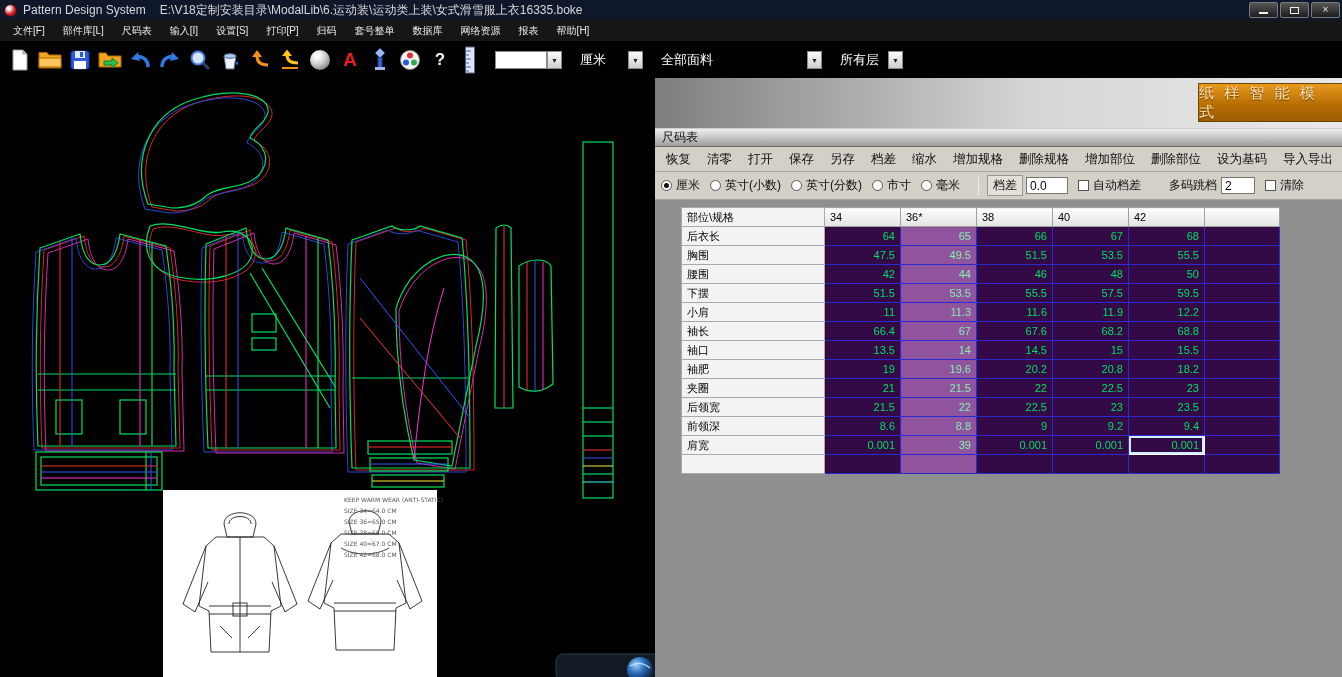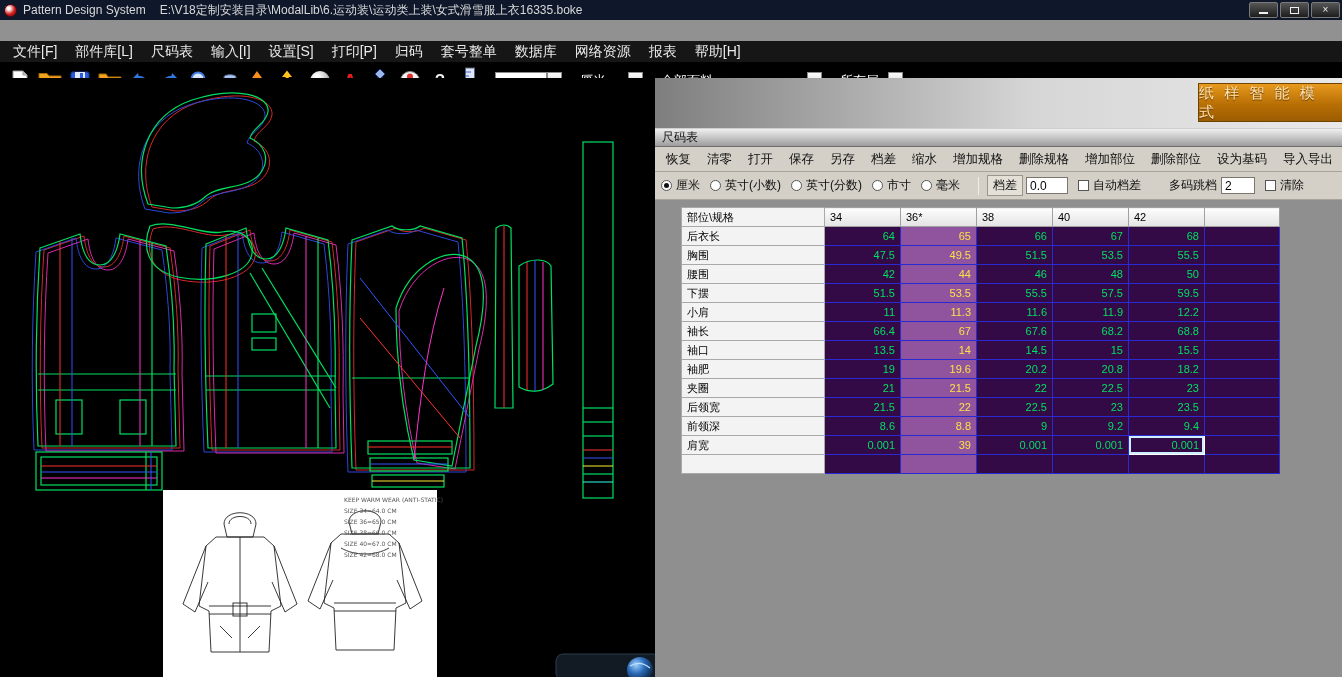--- a/index.html
+++ b/index.html
@@ -16,21 +16,21 @@
   .title-gap { display:inline-block; width:14px; }
   .win-controls { margin-left:auto; display:flex; padding-right:2px; }
   .win-btn { width:29px; height:16px; margin-left:2px; background:linear-gradient(#565656,#1d1d1d);
     border:1px solid #7a7a7a; border-radius:2px; display:flex; align-items:center;
     justify-content:center; color:#efefef; font-size:10px; line-height:1; }
   .glyph-min { width:9px; height:2px; background:#efefef; margin-top:6px; }
   .glyph-max { width:9px; height:7px; border:1.5px solid #efefef; }
 
   
   .menu-bar { height:22px; background:#161616; border-bottom:1px solid #000;
-    display:flex; align-items:center; color:#eaeaea; font-size:14px; padding-left:4px;margin-top:21px; }
+    display:flex; align-items:center; color:#eaeaea; font-size:10px; padding-left:4px; }
   .menu-item { padding:0 9px; height:100%; display:flex; align-items:center; cursor:default; }
 
   
   .toolbar { height:36px; background:#000; display:flex; align-items:center; padding:0 5px; }
   .tool { width:30px; height:30px; display:flex; align-items:center; justify-content:center; flex:0 0 auto; }
   .sphere { width:20px; height:20px; border-radius:50%;
     background:radial-gradient(circle at 35% 30%, #ffffff 10%, #cccccc 45%, #5f5f5f 95%); }
   .glyphA { color:#e81e1e; font-weight:bold; font-size:19px; }
   .glyphQ { color:#f2f2f2; font-weight:bold; font-size:17px; }
   .combo-white { width:52px; height:18px; background:#fff; border:1px solid #8a8a8a; margin-left:10px; }
@@ -81,21 +81,21 @@
   
   .table-wrap { padding:7px 0 0 5px; }
   table.size-table { border-collapse:collapse; font-size:11px; table-layout:fixed;margin-left:21px; }
   .size-table td { height:19px; padding:0 5px; overflow:hidden; white-space:nowrap; }
   td.lbl { width:143px; background:#f3f3f3; color:#000; border:1px solid #a9a9a9; text-align:left; }
   td.hdr { width:76px; background:linear-gradient(#fdfdfd,#e3e3e3); color:#000;
     border:1px solid #a0a0a0; text-align:left; }
   td.hdr.trail { width:75px; }
   td.val { width:76px; background:#330a46; color:#00e060; text-align:right;
     border-right:1px solid #2a2ad2; border-bottom:1px solid #2a2ad2; }
-  td.val.base { background:#90549e; color:#fde047; }
+  td.val.base { background:#90549e; color:#86efac; }
   td.val.trail { width:75px; }
   td.val.selected { box-shadow:inset 0 0 0 2px #cfeeff; border:1px solid #ffffff; }
 
   
   svg text { font-family:"DejaVu Sans",sans-serif; }
 </style>
 </head>
 <body>
 
 <div class="title-bar">

